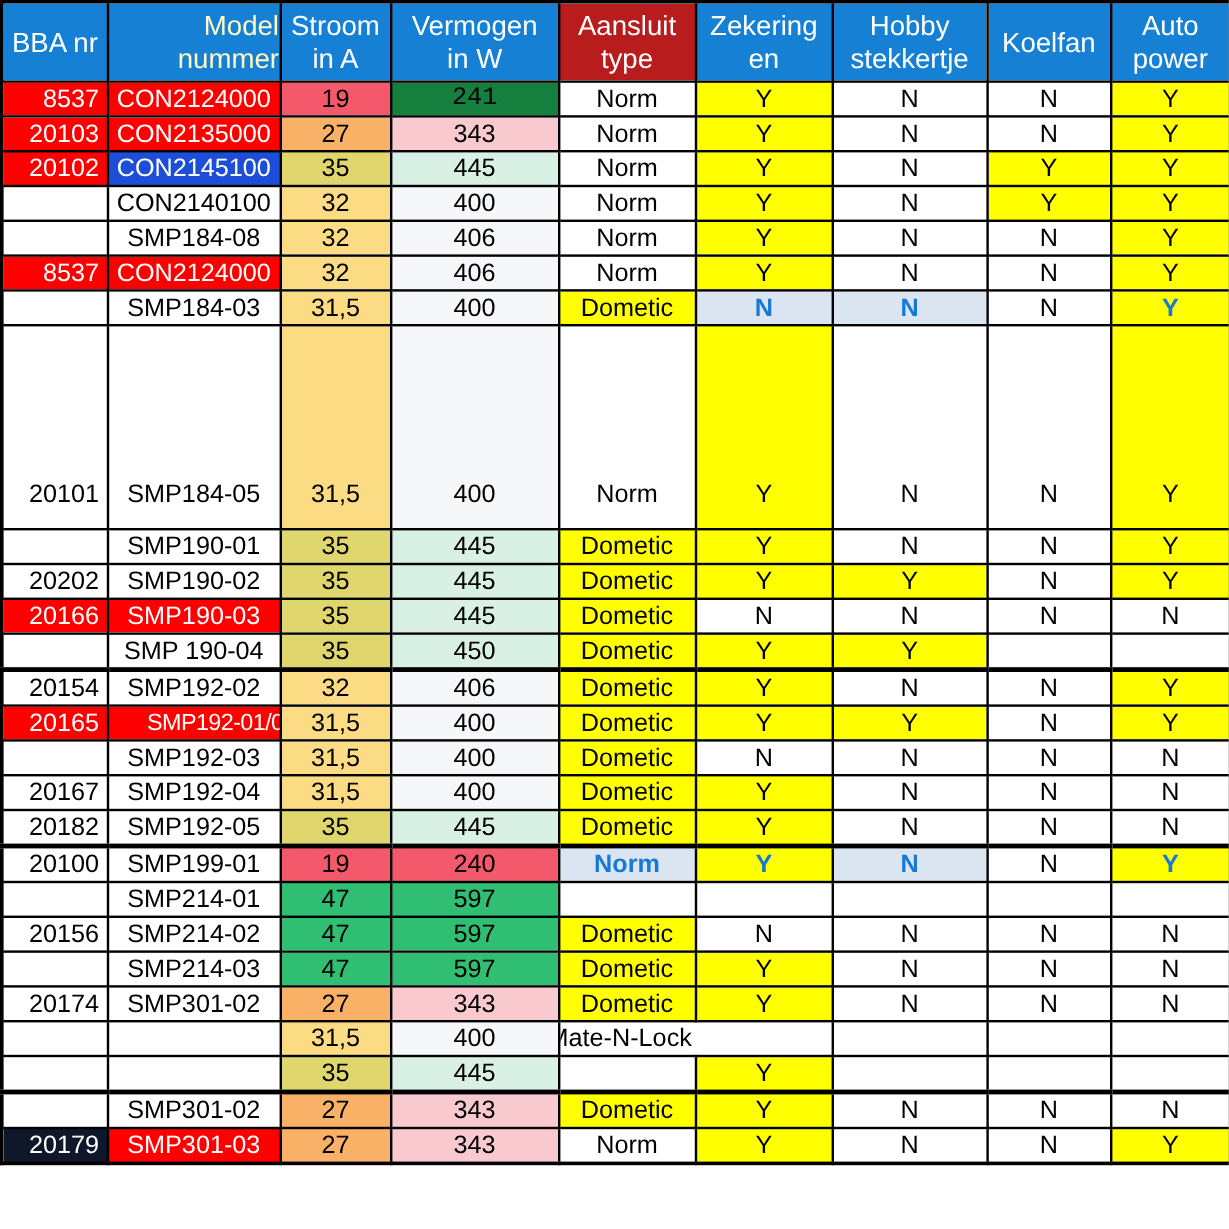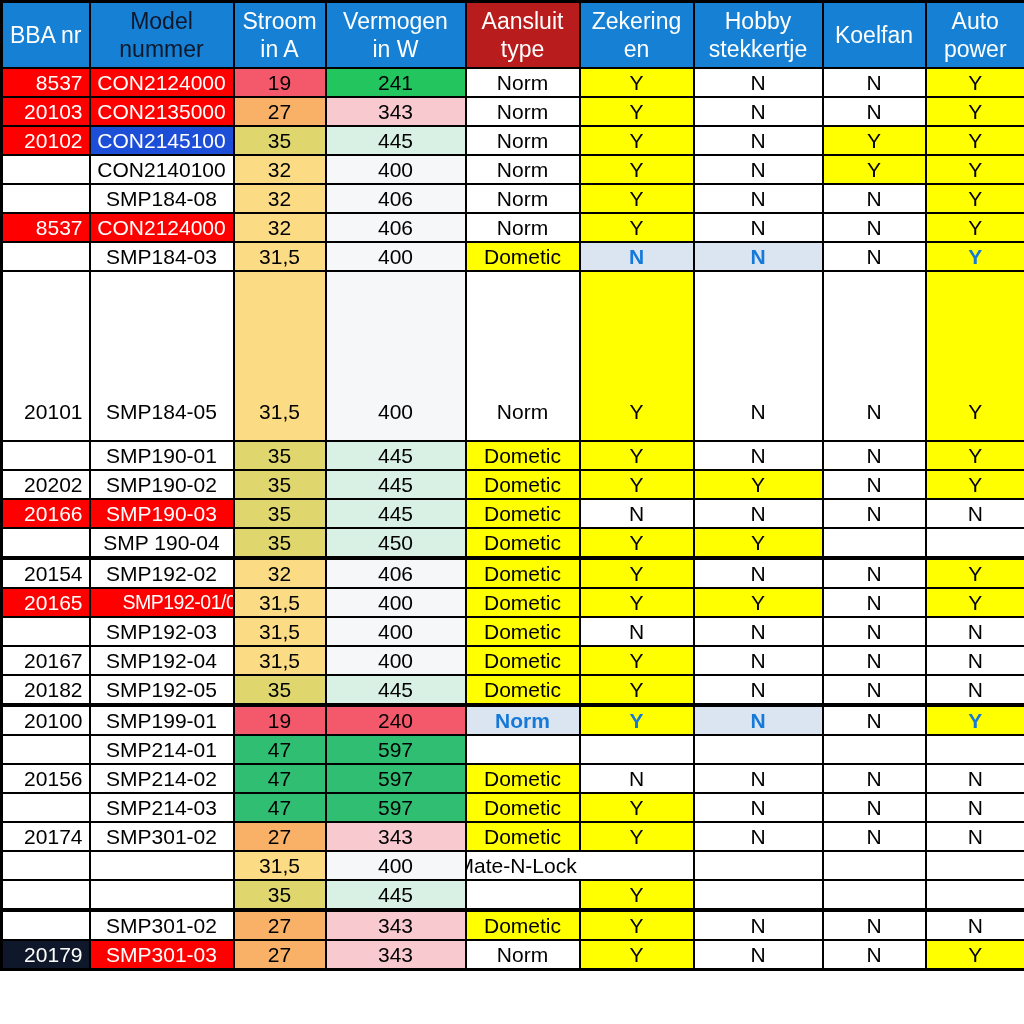--- a/index.html
+++ b/index.html
@@ -60,21 +60,21 @@
       <col style="width: 140px;">
       <col style="width: 114px;">
       <col style="width: 114px;">
       <col style="width: 129px;">
       <col style="width: 103px;">
       <col style="width: 100px;">
     </colgroup>
   <thead>
     <tr id="header-row">
         <th style="background: rgb(22, 128, 212); color: rgb(255, 255, 255);">BBA nr</th>
-        <th style="background: rgb(22, 128, 212); color: #0f172a;">Model
+        <th style="background: rgb(22, 128, 212); color: #fef9c3; text-align: right;">Model
 nummer</th>
         <th style="background: rgb(22, 128, 212); color: rgb(255, 255, 255);">Stroom
 in A</th>
         <th style="background: rgb(22, 128, 212); color: rgb(255, 255, 255);">Vermogen
 in W</th>
         <th style="background: #b91c1c; color: rgb(255, 255, 255);">Aansluit
 type</th>
         <th style="background: rgb(22, 128, 212); color: rgb(255, 255, 255);">Zekering
 en</th>
         <th style="background: rgb(22, 128, 212); color: rgb(255, 255, 255);">Hobby
@@ -82,21 +82,21 @@
         <th style="background: rgb(22, 128, 212); color: rgb(255, 255, 255);">Koelfan</th>
         <th style="background: rgb(22, 128, 212); color: rgb(255, 255, 255);">Auto
 power</th>
       </tr>
   </thead>
   <tbody id="table-body">
       <tr>
         <td class="col-bba" style="background: rgb(255, 0, 0); color: rgb(255, 255, 255);">8537</td>
         <td style="background: rgb(255, 0, 0); color: rgb(255, 255, 255);">CON2124000</td>
         <td style="background: rgb(244, 89, 107);">19</td>
-        <td style="background: #22c55e;">241</td>
+        <td style="background: #15803d; font-family: Liberation Mono, monospace;">241</td>
         <td>Norm</td>
         <td style="background: rgb(255, 255, 0);">Y</td>
         <td>N</td>
         <td>N</td>
         <td style="background: rgb(255, 255, 0);">Y</td>
       </tr>
       <tr>
         <td class="col-bba" style="background: rgb(255, 0, 0); color: rgb(255, 255, 255);">20103</td>
         <td style="background: rgb(255, 0, 0); color: rgb(255, 255, 255);">CON2135000</td>
         <td style="background: rgb(248, 177, 102);">27</td>

